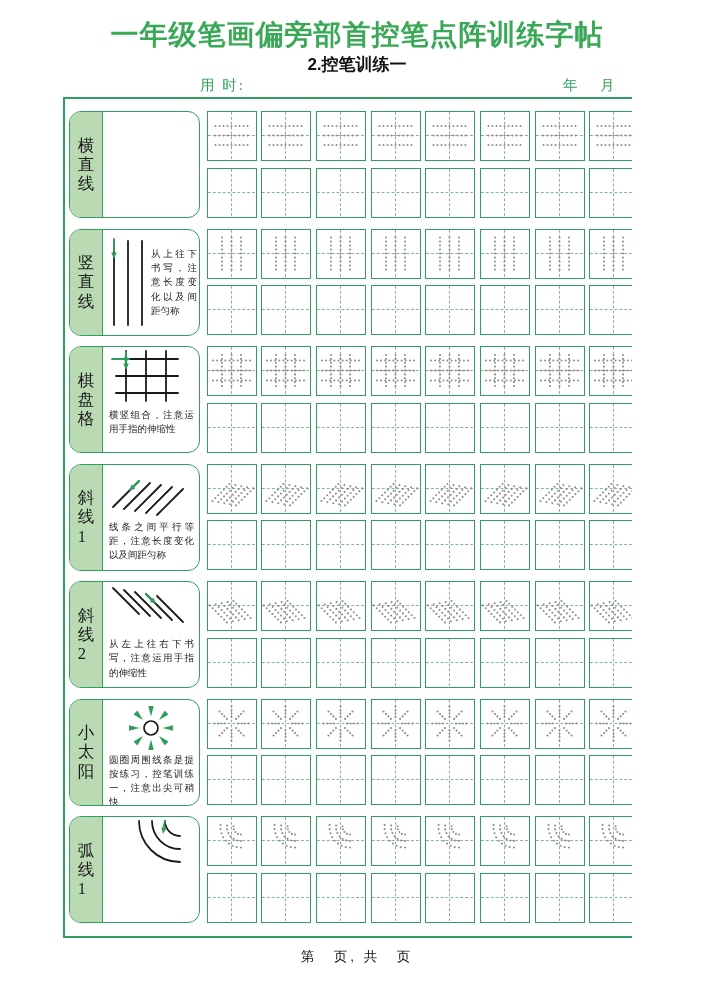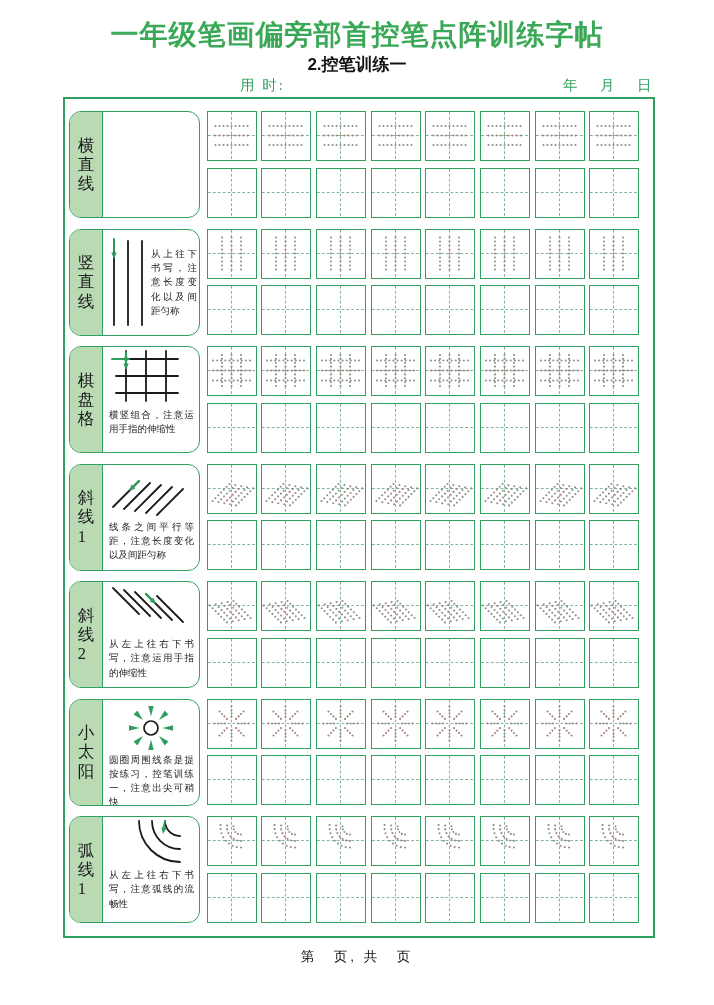--- a/index.html
+++ b/index.html
@@ -1,26 +1,26 @@
 <!DOCTYPE html>
 <html><head>
 <meta charset="utf-8">
 <style>
   html,body{margin:0;padding:0;background:#fff;}
   .page{position:relative;width:632px;height:1005px;background:#fff;overflow:hidden;
-        font-family:"Liberation Serif","DejaVu Serif",serif;padding-left:33px;}
+        font-family:"Liberation Serif","DejaVu Serif",serif;}
   .title{position:absolute;top:16px;left:0;width:714px;text-align:center;
          font-family:"Liberation Sans","DejaVu Sans",sans-serif;
          font-size:28px;font-weight:bold;color:#3aa857;letter-spacing:1px;}
   .subtitle{position:absolute;top:53px;left:0;width:714px;text-align:center;
          font-family:"Liberation Sans","DejaVu Sans",sans-serif;
          font-size:17px;font-weight:bold;color:#111;}
   .meta{position:absolute;top:76px;left:0;width:714px;height:20px;font-size:14.5px;color:#2fa35c;}
   .meta .name{position:absolute;left:67px;letter-spacing:2px;margin-top:27px;}
-  .meta .time{position:absolute;left:200px;letter-spacing:2px;margin-left:40px;}
+  .meta .time{position:absolute;left:200px;letter-spacing:2px;}
   .meta .date{position:absolute;left:563px;letter-spacing:4px;}
   .sheet{position:absolute;left:63px;top:97px;width:592px;height:841px;box-sizing:border-box;
          border:2px solid #2f9e60;background:#fff;}
   .prow{position:absolute;left:0;width:100%;height:107px;}
   .label-box{position:absolute;left:4px;top:0;width:131px;height:107px;box-sizing:border-box;
          border:1.5px solid #2f9e60;border-radius:12px;background:#fff;display:flex;overflow:hidden;}
   .label-strip{width:32px;flex:none;background:#b9dab3;border-right:1.5px solid #2f9e60;
          display:flex;flex-direction:column;align-items:center;justify-content:center;
          font-size:16.5px;line-height:1.16;color:#1c1c1c;}
   .example{flex:1;display:flex;flex-direction:column;align-items:center;justify-content:flex-start;
@@ -2439,21 +2439,20 @@
 线
 1</div>
           <div class="example">
             <div class="exdraw"><svg width="92" height="50" viewBox="0 0 92 50">
                 <path d="M 60,3 A 15 15 0 0 0 75,18" fill="none" stroke="#1a1a1a" stroke-width="1.8" stroke-linecap="round"></path>
                 <path d="M 47,3 A 28 28 0 0 0 75,31" fill="none" stroke="#1a1a1a" stroke-width="1.8" stroke-linecap="round"></path>
                 <path d="M 34,3 A 41 41 0 0 0 75,44" fill="none" stroke="#1a1a1a" stroke-width="1.8" stroke-linecap="round"></path>
                 <line x1="60" y1="3" x2="58.5" y2="10" stroke="#2f9e5c" stroke-width="1.9" stroke-linecap="round"></line>
                 <polygon points="58.0,16.0 56.3,9.3 61.6,10.1" fill="#2f9e5c"></polygon>
               </svg></div>
-            <div class="instr">从左上往右下书写，注意弧线的流畅性</div>
           </div>
         </div>
         <div class="cell" style="left: 141.5px; top: 0px;">
           <svg width="47" height="47" viewBox="0 0 47 47">
         <line x1="23.5" y1="0" x2="23.5" y2="47" stroke="#72ab8e" stroke-width="0.9" stroke-dasharray="2.8 2.1"></line>
         <line x1="0" y1="23.5" x2="47" y2="23.5" stroke="#72ab8e" stroke-width="0.9" stroke-dasharray="2.8 2.1"></line>
         <circle cx="25.5" cy="9.2" r="1.05" fill="#8f8f8f"></circle>
             <circle cx="25.9" cy="12.3" r="1.05" fill="#8f8f8f"></circle>
             <circle cx="27.4" cy="15.0" r="1.05" fill="#8f8f8f"></circle>
             <circle cx="29.9" cy="16.9" r="1.05" fill="#8f8f8f"></circle>

